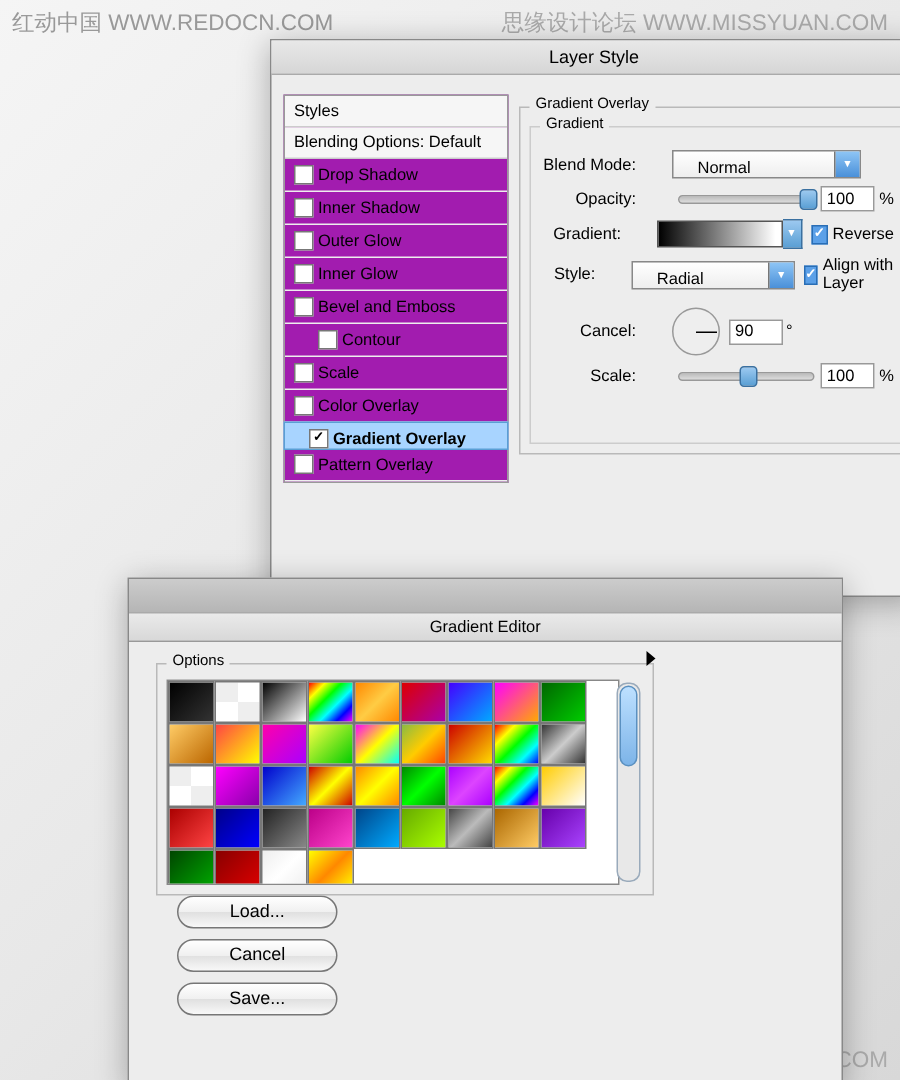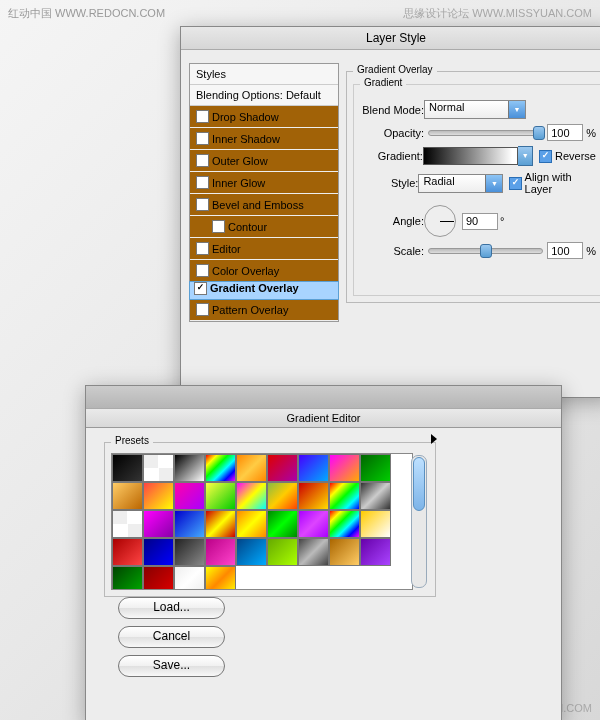--- a/index.html
+++ b/index.html
@@ -1,37 +1,37 @@
 <!DOCTYPE html>
 <html><head>
 <meta charset="utf-8">
 <style>
   body{margin:0;font-family:"Lucida Grande",Arial,sans-serif;font-size:11px;color:#000;background:linear-gradient(135deg,#f5f5f5 0%,#e8e8e8 50%,#d8d8d8 100%);width:600px;height:720px;position:relative;overflow:hidden}
-  .watermark{position:absolute;font-size:11px;color:#999}
+  .watermark{position:absolute;font-size:15px;color:#999}
   .wm-tl{top:6px;left:8px}
   .wm-tr{top:6px;right:8px;color:#aaa}
   .wm-br{bottom:4px;right:8px;color:#aaa}
   .win{position:absolute;background:#ededed;border:1px solid #888;box-shadow:0 4px 20px rgba(0,0,0,0.3)}
   .titlebar{background:linear-gradient(#e8e8e8,#d6d6d6);height:22px;line-height:22px;text-align:center;font-size:12px;position:relative;border-bottom:1px solid #aaa}
   .subtitle{height:18px;line-height:18px;text-align:center;background:linear-gradient(#eaeaea,#d8d8d8);font-size:11px;border-bottom:1px solid #999}
-  .sidebar{position:absolute;left:10px;top:50px;width:148px;border:1px solid #999;background:#a16207}
+  .sidebar{position:absolute;left:10px;top:50px;width:148px;border:1px solid #999;background:#a21caf}
   .side-hdr{padding:4px 6px;border-bottom:1px solid #ccc;background:#f6f6f6}
   .side-item{padding:4px 6px;border-bottom:1px solid #eee;display:flex;align-items:flex-end;gap:3px}
   .side-item.sub{padding-left:22px}
   .side-item.sel{background:#a8d4ff;border:1px solid #5a9fd4;margin:-1px}
   .side-item b{font-weight:bold}
   .cb{width:11px;height:11px;border:1px solid #777;background:#fff;display:inline-block;font-size:9px;line-height:9px;text-align:center;color:#000}
   .cb.checked::before{content:"✓";color:#000;font-weight:bold}
   .cb.checked.blue{background:#5ba0e8;border-color:#2a6eb5;color:#fff}
   .cb.checked.blue::before{color:#fff}
   .grp{position:absolute;border:1px solid #b9b9b9}
   .grp-label{position:absolute;top:-8px;left:6px;background:#ededed;padding:0 4px;font-size:10px}
   .row{display:flex;align-items:center;margin:5px 0}
-  .lab{width:70px;text-align:right;margin-right:0}
-  .sel{border:1px solid #888;background:linear-gradient(#fff,#eee);height:17px;display:flex;align-items:flex-start;padding:0 4px;min-width:75px;position:relative}
+  .lab{width:70px;text-align:right;margin-right:24px}
+  .sel{border:1px solid #888;background:linear-gradient(#fff,#eee);height:17px;display:flex;align-items:flex-end;padding:0 16px;min-width:75px;position:relative}
   .sel-btn{width:16px;background:linear-gradient(#8ec5f5,#4a90d9);border-left:1px solid #777;position:absolute;right:0;top:0;bottom:0;display:flex;align-items:center;justify-content:center;color:#fff;font-size:7px}
   input[type=text]{border:1px solid #999;padding:1px 3px;font-size:11px;height:13px;background:#fff}
   .slider{height:4px;background:linear-gradient(#bbb,#ddd);border:1px solid #999;border-radius:3px;position:relative;flex:1;margin:0 4px}
   .thumb{width:10px;height:12px;background:linear-gradient(#9cc9f0,#5a9fd4);border:1px solid #3a70a0;border-radius:3px;position:absolute;top:-5px}
   .swatch{width:95px;height:16px;border:1px solid #555;background:linear-gradient(90deg,#000 0%,#fff 95%);display:inline-block}
   .swbtn{width:14px;height:18px;background:linear-gradient(#9cc9f0,#5a9fd4);display:inline-block;border:1px solid #3a70a0;border-left:none;vertical-align:top;color:#fff;font-size:7px;text-align:center;line-height:18px}
   .angle{width:30px;height:30px;border:1px solid #999;border-radius:50%;background:#eee;position:relative;display:inline-block;margin-right:6px}
   .angle::after{content:"";position:absolute;width:14px;height:1px;background:#000;top:50%;left:50%}
   .geditor{left:85px;top:385px;width:475px;height:338px}
   .ge-body{padding:14px 18px;position:relative}
@@ -79,21 +79,21 @@
     <div class="side-item">
         <span class="cb"></span>
         <span>Bevel and Emboss</span>
       </div>
     <div class="side-item sub">
         <span class="cb"></span>
         <span>Contour</span>
       </div>
     <div class="side-item">
         <span class="cb"></span>
-        <span>Editor</span>
+        <span>Scale</span>
       </div>
     <div class="side-item">
         <span class="cb"></span>
         <span>Color Overlay</span>
       </div>
     <div class="side-item sel">
         <span class="cb checked"></span>
         <b>Gradient Overlay</b>
       </div>
     <div class="side-item">
@@ -132,21 +132,21 @@
         <div class="row">
             <span class="lab">Style:</span>
           <div class="sel" style="width:66px">
               <span>Radial</span>
               <span class="sel-btn">▼</span>
             </div>
           <span class="cb checked blue" style="margin:0 3px 0 6px"></span>
             <span>Align with Layer</span>
           </div>
         <div class="row" style="margin-top:10px">
-            <span class="lab">Angle:</span>
+            <span class="lab">Cancel:</span>
           <span class="angle"></span>
           <input type="text" style="width: 28px;" value="90">
           <span style="margin-left:2px">°</span>
           </div>
         <div class="row">
             <span class="lab">Scale:</span>
           <div class="slider" style="width:95px">
               <div class="thumb" style="left:45%"></div>
             </div>
           <input type="text" style="width: 28px;" value="100">
@@ -155,21 +155,21 @@
       </div>
     </div>
   </div>
 </div>
 
 <div class="win geditor">
   <div class="titlebar" style="background:linear-gradient(#ccc,#b5b5b5)"></div>
   <div class="subtitle">Gradient Editor</div>
   <div class="ge-body">
     <div class="presets" style="width:330px">
-      <span class="presets-label">Presets</span>
+      <span class="presets-label">Options</span>
       <span class="menu-arrow"></span>
       <div class="presets-inner" id="presets-grid">
           <div class="sw" style="background: linear-gradient(135deg, rgb(0, 0, 0), rgb(51, 51, 51));"></div>
           <div class="sw" style="background: repeating-conic-gradient(rgb(255, 255, 255) 0deg, rgb(255, 255, 255) 25%, rgb(238, 238, 238) 0deg, rgb(238, 238, 238) 50%);"></div>
           <div class="sw" style="background: linear-gradient(135deg, rgb(0, 0, 0), rgb(255, 255, 255));"></div>
           <div class="sw" style="background: linear-gradient(135deg, red, rgb(255, 255, 0), rgb(0, 255, 0), rgb(0, 255, 255), rgb(0, 0, 255), rgb(255, 0, 255));"></div>
           <div class="sw" style="background: linear-gradient(135deg, rgb(255, 136, 0), rgb(255, 204, 68), rgb(255, 136, 0));"></div>
           <div class="sw" style="background: linear-gradient(135deg, rgb(221, 0, 0), rgb(170, 0, 170));"></div>
           <div class="sw" style="background: linear-gradient(135deg, rgb(68, 0, 255), rgb(0, 170, 255));"></div>
           <div class="sw" style="background: linear-gradient(135deg, rgb(255, 0, 255), rgb(255, 170, 0));"></div>

